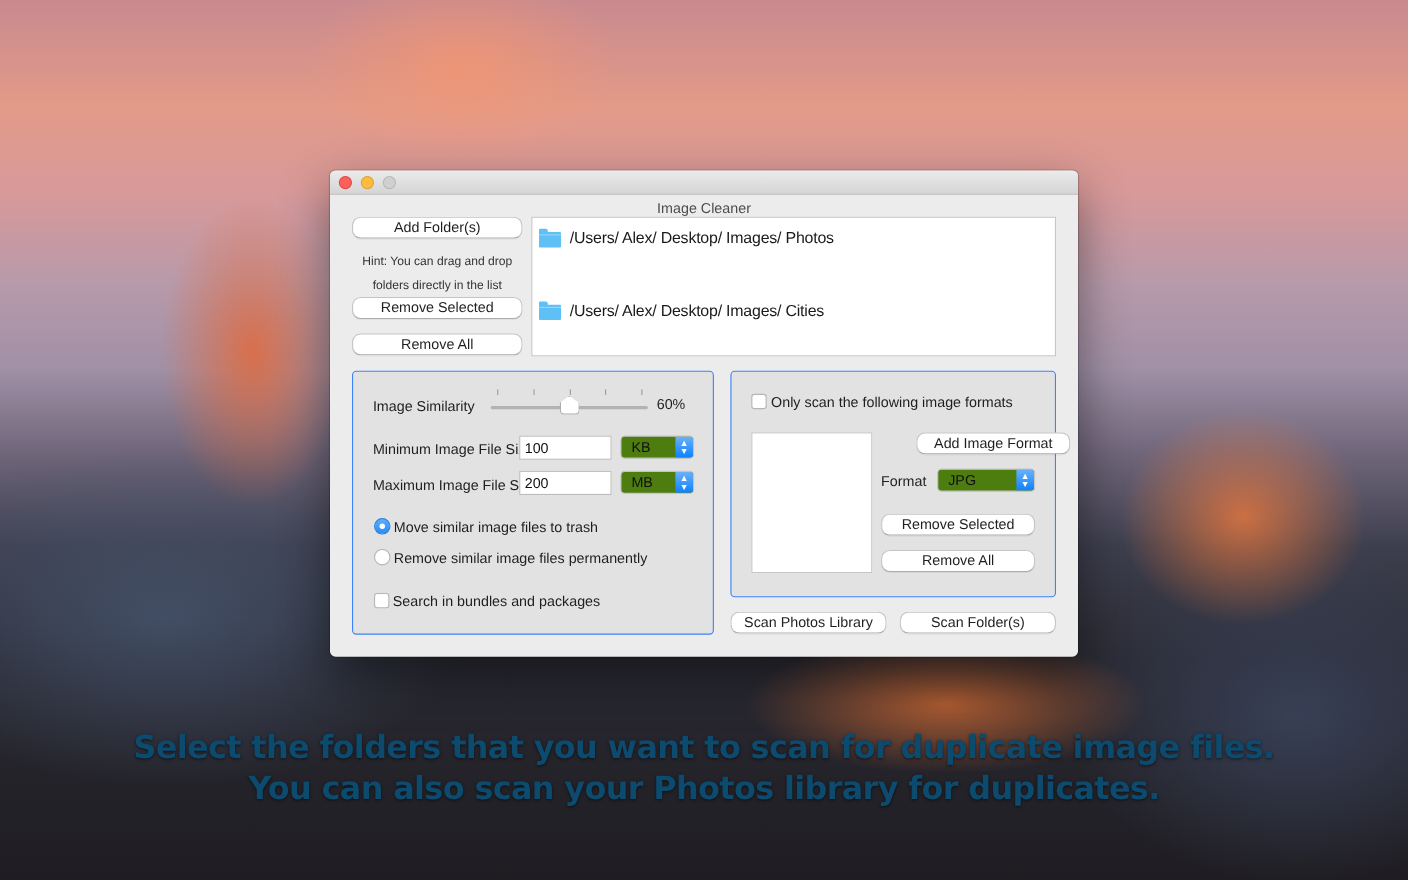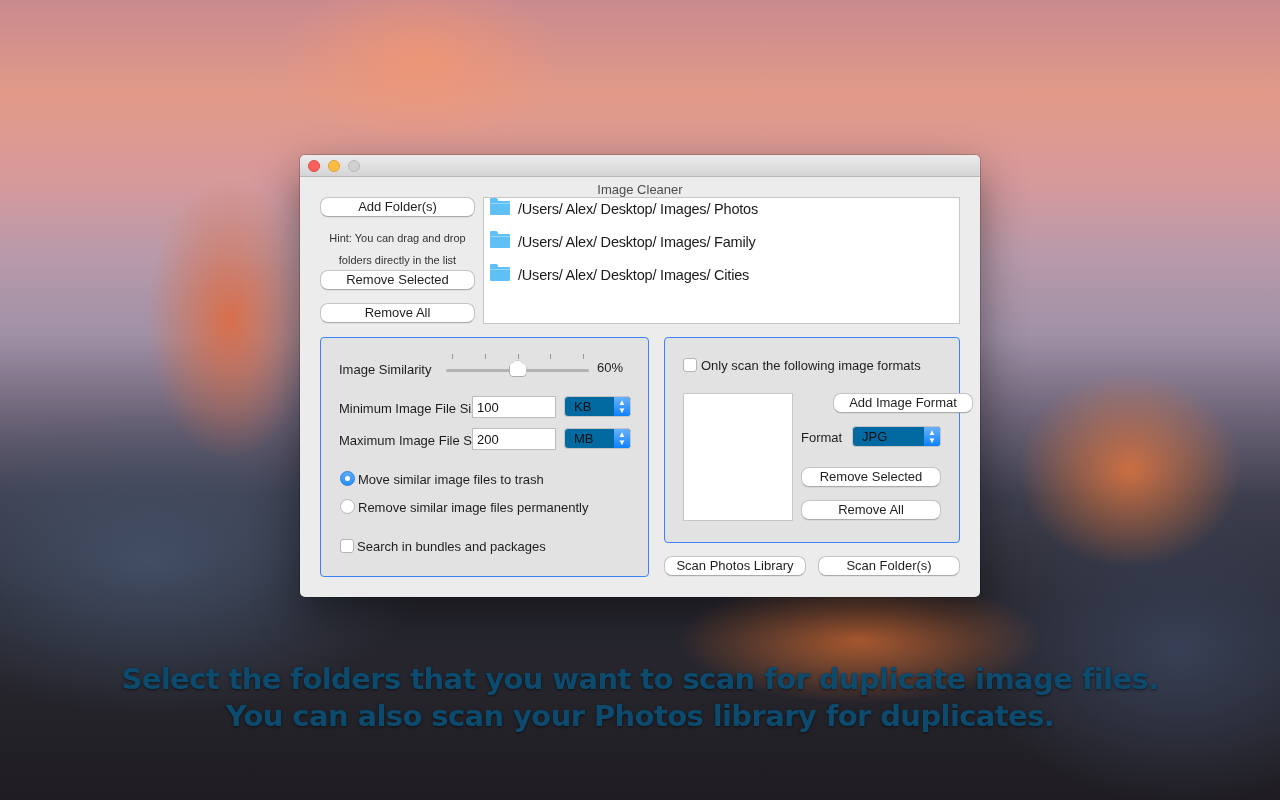--- a/index.html
+++ b/index.html
@@ -60,21 +60,21 @@
       cursor: default; white-space: nowrap;
     }
     .hint {
       position: absolute; left: 20px; top: 72px; width: 155px; text-align: center;
       font-size: 11px; line-height: 22px; color: #333;
     }
     .folder-list {
       position: absolute; left: 183px; top: 42px; width: 477px; height: 127px;
       background: #ffffff; border: 1px solid #c6c6c6;
     }
-    .folder-row { position: absolute; left: 6px; height: 24px; display: flex; align-items: flex-start; }
+    .folder-row { position: absolute; left: 6px; height: 24px; display: flex; align-items: flex-end; }
     .folder-icon {
       position: relative; width: 20px; height: 14px; margin-right: 8px;
       background: #5fc0f6; border-radius: 1px;
     }
     .folder-icon::before {
       content: ""; position: absolute; left: 0; top: -3px; width: 8px; height: 4px;
       background: #5fc0f6; border-radius: 1px 2px 0 0;
     }
     .folder-icon::after {
       content: ""; position: absolute; left: 0; top: 2px; width: 20px; height: 1px;
@@ -94,21 +94,21 @@
       position: absolute; top: 22px; width: 18px; height: 17px;
       background: #fff; border: 1px solid #adadad;
       border-radius: 3px 3px 4px 4px;
       clip-path: polygon(50% 0%, 100% 38%, 100% 100%, 0% 100%, 0% 38%);
     }
     .text-input {
       position: absolute; height: 22px; background: #fff; border: 1px solid #bcbcbc;
       font-size: 13px; color: #111; padding: 3px 4px; font-family: inherit;
     }
     .popup {
-      position: absolute; height: 21px; background: #0369a1; border: 1px solid #c4c4c4;
+      position: absolute; height: 21px; background: #4d7c0f; border: 1px solid #c4c4c4;
       border-radius: 4px; overflow: hidden;
     }
     .popup-value { position: absolute; left: 9px; top: 2px; font-size: 13px; color: #111; }
     .popup-arrows {
       position: absolute; right: 0; top: 0; width: 16px; height: 100%;
       background: linear-gradient(#69b1fa, #0d81ff);
       color: #fff; font-size: 8px; line-height: 8px; text-align: center; padding-top: 2px;
     }
     .radio {
       position: absolute; width: 15px; height: 15px; border-radius: 50%;
@@ -141,24 +141,20 @@
 
   <div class="btn" style="left:20px; top:42px; width:155px;">Add Folder(s)</div>
   <div class="hint">Hint: You can drag and drop folders directly in the list</div>
   <div class="btn" style="left:20px; top:115px; width:155px;">Remove Selected</div>
   <div class="btn" style="left:20px; top:148px; width:155px;">Remove All</div>
 
   <div class="folder-list">
     <div class="folder-row" style="top:3px;">
       <span class="folder-icon"></span>
       <span class="folder-path">/Users/ Alex/ Desktop/ Images/ Photos</span>
-    </div>
-    <div class="folder-row" style="top:36px;">
-      <span class="folder-icon"></span>
-      <span class="folder-path">/Users/ Alex/ Desktop/ Images/ Family</span>
     </div>
     <div class="folder-row" style="top:69px;">
       <span class="folder-icon"></span>
       <span class="folder-path">/Users/ Alex/ Desktop/ Images/ Cities</span>
     </div>
   </div>
 
   <div class="box" style="left:20px; top:182px; width:329px; height:240px;">
     <div class="lbl" style="left:18px; top:24px;">Image Similarity</div>
     <div id="slider" style="position:absolute; left:0; top:0; width:300px; height:45px;">

